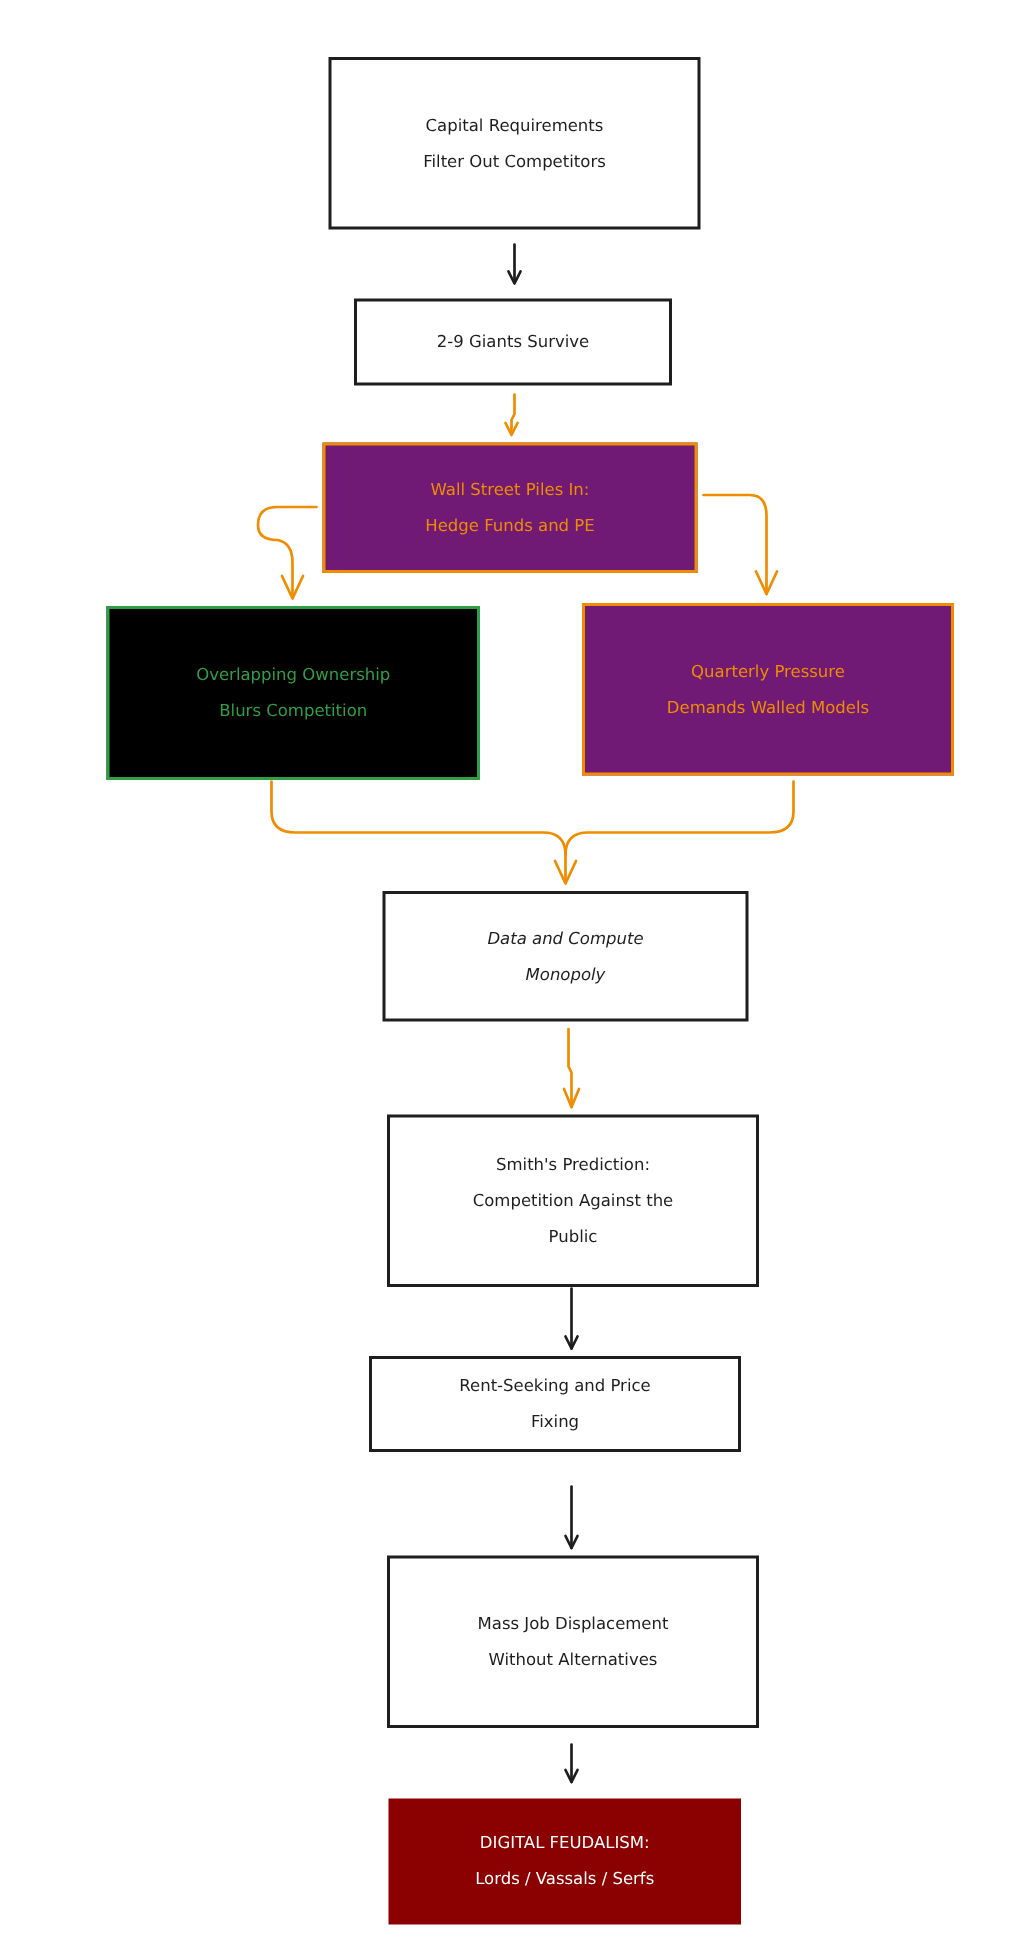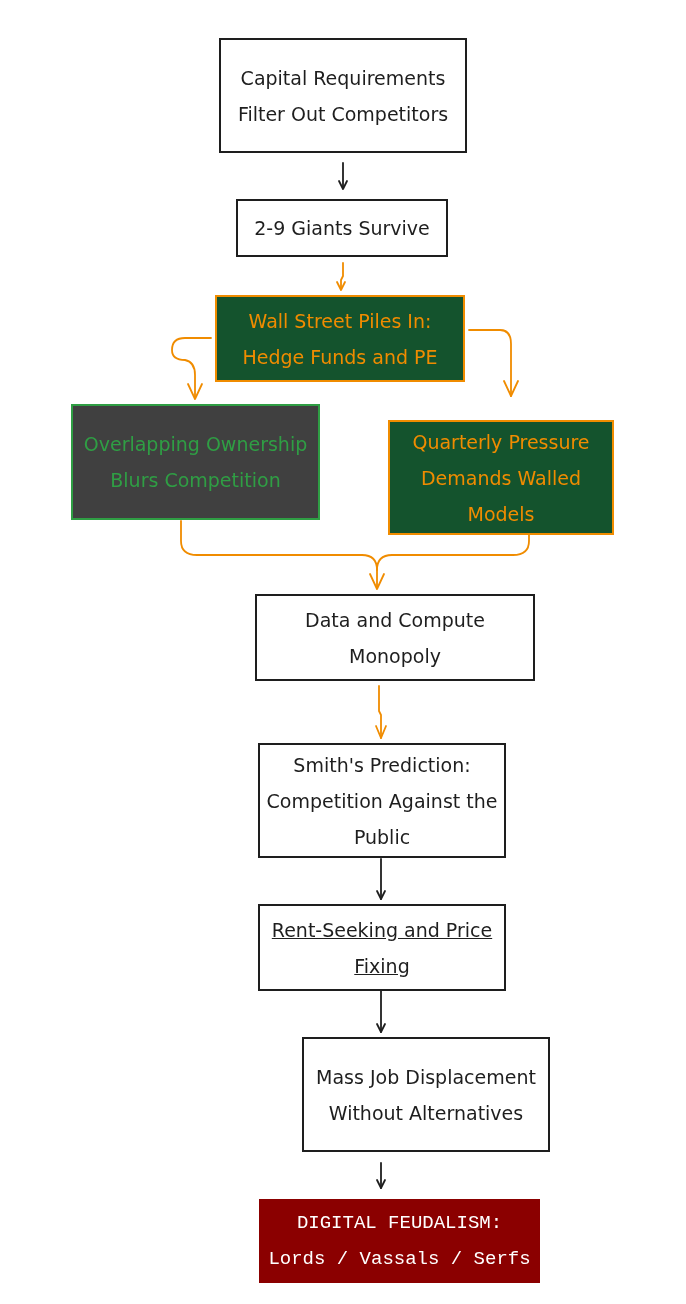--- a/index.html
+++ b/index.html
@@ -1,25 +1,25 @@
 <!DOCTYPE html>
 <html><head>
   <meta charset="utf-8">
   <style>
     html, body { margin: 0; padding: 0; background: #ffffff; }
     body { width: 686px; height: 1304px; position: relative; overflow: hidden;
            font-family: "DejaVu Sans", sans-serif; }
     #canvas { position: absolute; left: 0; top: 0; width: 686px; height: 1304px; }
     .node { position: absolute; box-sizing: border-box; display: flex;
             align-items: center; justify-content: center; text-align: center;
-            font-size: 19px; line-height: 36px; padding: 0 6px; white-space: pre-line; }
+            font-size: 11px; line-height: 24px; padding: 0 6px; white-space: pre-line; }
     .node span { display: block; }
     .plain { background: #ffffff; border: 2px solid #1e1e1e; color: #1e1e1e; }
-    .purple-orange { background: #14532d; border: 2px solid #f08c00; color: #f08c00; }
-    .purple-green { background: #404040; border: 2px solid #2f9e44; color: #2f9e44; }
+    .purple-orange { background: #701a75; border: 2px solid #f08c00; color: #f08c00; }
+    .purple-green { background: #000000; border: 2px solid #2f9e44; color: #2f9e44; }
     .darkred { background: #8b0000; border: none; color: #ffffff; }
     svg path { fill: none; stroke-width: 1.8; stroke-linecap: round; stroke-linejoin: round; }
   </style>
 </head>
 <body>
 
 <div id="canvas">
   <svg id="edges" width="686" height="1304" style="position:absolute;left:0;top:0">
 
     <g>
@@ -84,43 +84,43 @@
   <div class="node purple-orange" style="left:215px;top:295px;width:250px;height:87px;">
     <span>Wall Street Piles In:
 Hedge Funds and PE</span>
   </div>
 
   <div class="node purple-green" style="left:71px;top:404px;width:249px;height:116px;">
     <span>Overlapping Ownership
 Blurs Competition</span>
   </div>
 
-  <div class="node purple-orange" style="left:388px;top:420px;width:226px;height:115px;">
+  <div class="node purple-orange" style="left:388px;top:402px;width:248px;height:115px;">
     <span>Quarterly Pressure
 Demands Walled Models</span>
   </div>
 
-  <div class="node plain" style="left:255px;top:594px;width:280px;height:87px;">
+  <div class="node plain" style="left:255px;top:594px;width:244px;height:87px;font-style:italic;">
     <span>Data and Compute
 Monopoly</span>
   </div>
 
   <div class="node plain" style="left:258px;top:743px;width:248px;height:115px;">
     <span>Smith's Prediction:
 Competition Against the
 Public</span>
   </div>
 
-  <div class="node plain" style="left:258px;top:904px;width:248px;height:87px;text-decoration:underline;">
+  <div class="node plain" style="left:246px;top:904px;width:248px;height:64px;">
     <span>Rent-Seeking and Price
 Fixing</span>
   </div>
 
-  <div class="node plain" style="left:258px;top:1037px;width:248px;height:115px;margin-left:44px;">
+  <div class="node plain" style="left:258px;top:1037px;width:248px;height:115px;">
     <span>Mass Job Displacement
 Without Alternatives</span>
   </div>
 
-  <div class="node darkred" style="left:259px;top:1199px;width:281px;height:84px;font-family:Liberation Mono, monospace;">
+  <div class="node darkred" style="left:259px;top:1199px;width:235px;height:84px;">
     <span>DIGITAL FEUDALISM:
 Lords / Vassals / Serfs</span>
   </div>
 </div>
 
 </body></html>

